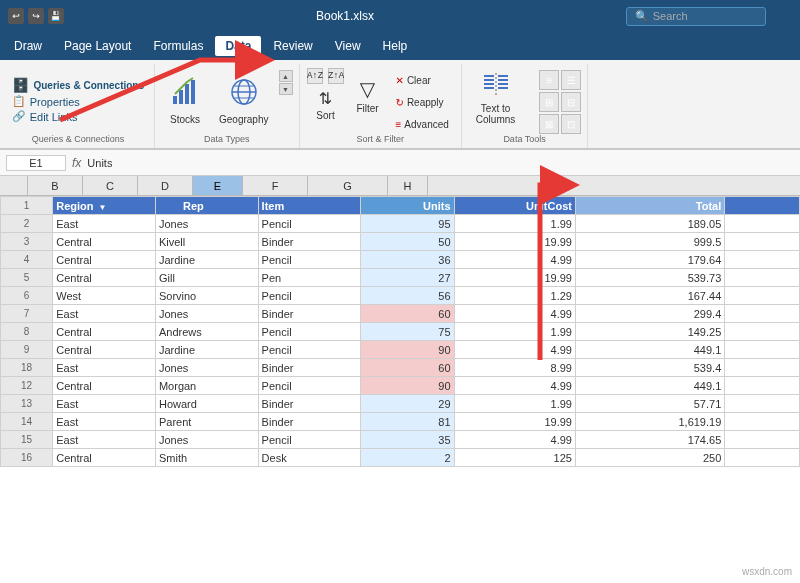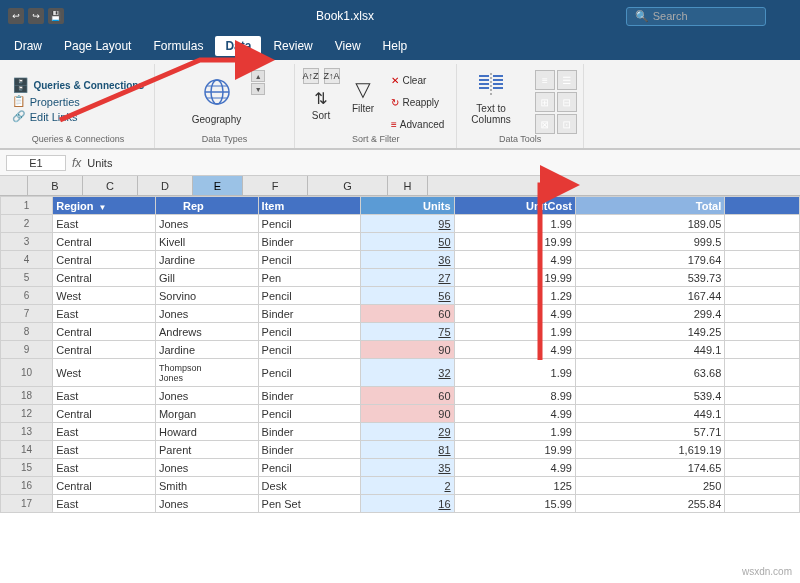--- a/index.html
+++ b/index.html
@@ -196,21 +196,21 @@
       min-width: 28px;
       font-size: 10px;
     }
     .header-row th {
       background: #4472c4;
       color: #fff;
       font-weight: bold;
       text-align: left;
     }
     .cell-right { text-align: right; }
-    .active-col { background: #ddeeff; text-decoration: underline; }
+    .active-col { background: #ddeeff; }
     .highlighted { background: #f4cccc; }
 
     
     .filter-arrow { font-size: 8px; margin-left: 2px; }
 
     
     .arrow-overlay {
       position: absolute;
       top: 0; left: 0;
       width: 800px;
@@ -297,20 +297,32 @@
       </div>
     </div>
     <div class="ribbon-group-label">Queries &amp; Connections</div>
   </div>
 
   <div class="ribbon-group data-types-group">
     <div class="data-types-content">
       <div class="ribbon-large-btn">
         <div class="ribbon-icon-large">
           <svg width="32" height="32" viewBox="0 0 32 32">
+            <rect x="4" y="20" width="4" height="8" fill="#4472c4"></rect>
+            <rect x="10" y="14" width="4" height="14" fill="#4472c4"></rect>
+            <rect x="16" y="8" width="4" height="20" fill="#4472c4"></rect>
+            <rect x="22" y="4" width="4" height="24" fill="#4472c4"></rect>
+            <path d="M6 18 L12 12 L18 6 L24 2" stroke="#70ad47" stroke-width="2" fill="none"></path>
+          </svg>
+        </div>
+        <span>Stocks</span>
+      </div>
+      <div class="ribbon-large-btn">
+        <div class="ribbon-icon-large">
+          <svg width="32" height="32" viewBox="0 0 32 32">
             <circle cx="16" cy="16" r="12" fill="none" stroke="#4472c4" stroke-width="1.5"></circle>
             <ellipse cx="16" cy="16" rx="6" ry="12" fill="none" stroke="#4472c4" stroke-width="1.5"></ellipse>
             <line x1="4" y1="16" x2="28" y2="16" stroke="#4472c4" stroke-width="1.5"></line>
             <line x1="6" y1="10" x2="26" y2="10" stroke="#4472c4" stroke-width="1"></line>
             <line x1="6" y1="22" x2="26" y2="22" stroke="#4472c4" stroke-width="1"></line>
           </svg>
         </div>
         <span>Geography</span>
       </div>
 
@@ -319,21 +331,21 @@
         <div class="scroll-arrow">▼</div>
       </div>
     </div>
     <div class="ribbon-group-label">Data Types</div>
   </div>
 
   <div class="ribbon-group sort-filter-group">
     <div style="display:flex;flex-direction:row;gap:2px;flex:1;align-items:flex-start;padding-top:2px;">
 
       <div style="display:flex;flex-direction:column;gap:1px;align-items:center;">
-        <div style="display:flex;gap:5px;">
+        <div style="display:flex;gap:5px;font-family:Liberation Mono, monospace;">
           <div style="width:16px;height:16px;background:#e8e8e8;border:1px solid #bbb;display:flex;align-items:center;justify-content:center;font-size:9px;cursor:pointer;color:#333;">A↑Z</div>
           <div style="width:16px;height:16px;background:#e8e8e8;border:1px solid #bbb;display:flex;align-items:center;justify-content:center;font-size:9px;cursor:pointer;color:#333;">Z↑A</div>
         </div>
         <div class="ribbon-large-btn" style="height:40px;min-width:40px;">
           <div style="font-size:16px;">⇅</div>
           <span style="font-size:10px;">Sort</span>
         </div>
       </div>
 
       <div style="display:flex;flex-direction:column;align-items:center;gap:1px;">
@@ -517,30 +529,20 @@
     <tr>
       <td class="row-num">9</td>
       <td>Central</td>
       <td>Jardine</td>
       <td>Pencil</td>
       <td class="cell-right highlighted">90</td>
       <td class="cell-right">4.99</td>
       <td class="cell-right">449.1</td>
       <td></td>
     </tr>
-    <tr style="height:28px;">
-      <td class="row-num">10</td>
-      <td>West</td>
-      <td style="font-size:9px;">Thompson<br>Jones</td>
-      <td>Pencil</td>
-      <td class="cell-right active-col">32</td>
-      <td class="cell-right">1.99</td>
-      <td class="cell-right">63.68</td>
-      <td></td>
-    </tr>
     <tr>
       <td class="row-num">18</td>
       <td>East</td>
       <td>Jones</td>
       <td>Binder</td>
       <td class="cell-right highlighted">60</td>
       <td class="cell-right">8.99</td>
       <td class="cell-right">539.4</td>
       <td></td>
     </tr>
@@ -587,27 +589,17 @@
     <tr>
       <td class="row-num">16</td>
       <td>Central</td>
       <td>Smith</td>
       <td>Desk</td>
       <td class="cell-right active-col">2</td>
       <td class="cell-right">125</td>
       <td class="cell-right">250</td>
       <td></td>
     </tr>
-    <tr>
-      <td class="row-num">17</td>
-      <td>East</td>
-      <td>Jones</td>
-      <td>Pen Set</td>
-      <td class="cell-right active-col">16</td>
-      <td class="cell-right">15.99</td>
-      <td class="cell-right">255.84</td>
-      <td></td>
-    </tr>
   </tbody>
     </table>
 </div>
 
 <div style="position:absolute;bottom:6px;right:8px;color:#aaa;font-size:10px;z-index:50;">wsxdn.com</div>
 
 </body></html>

